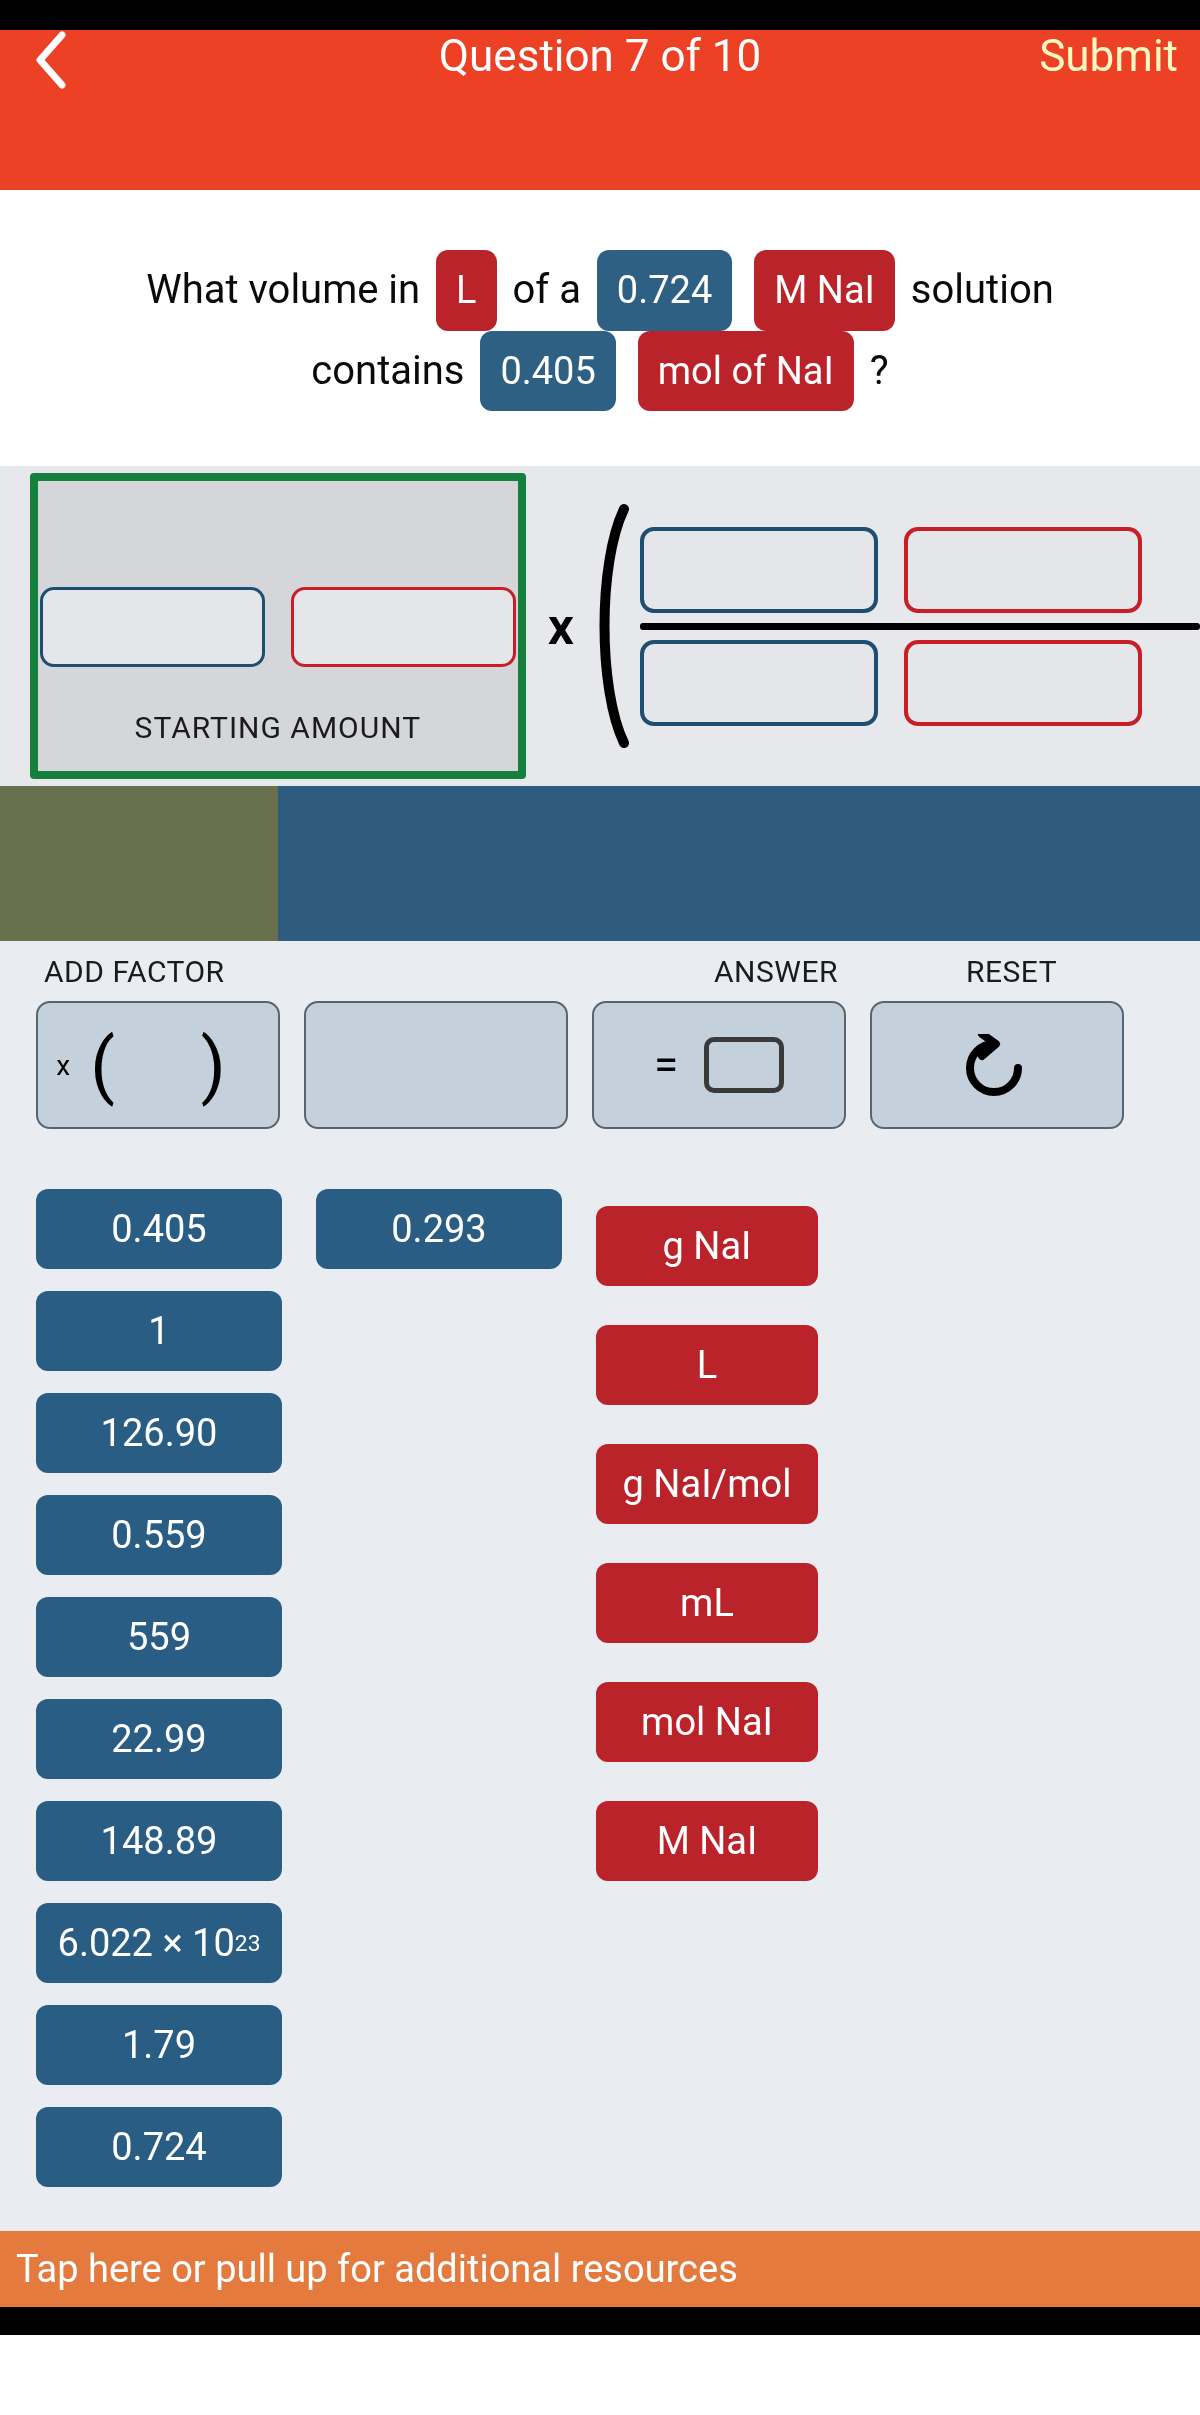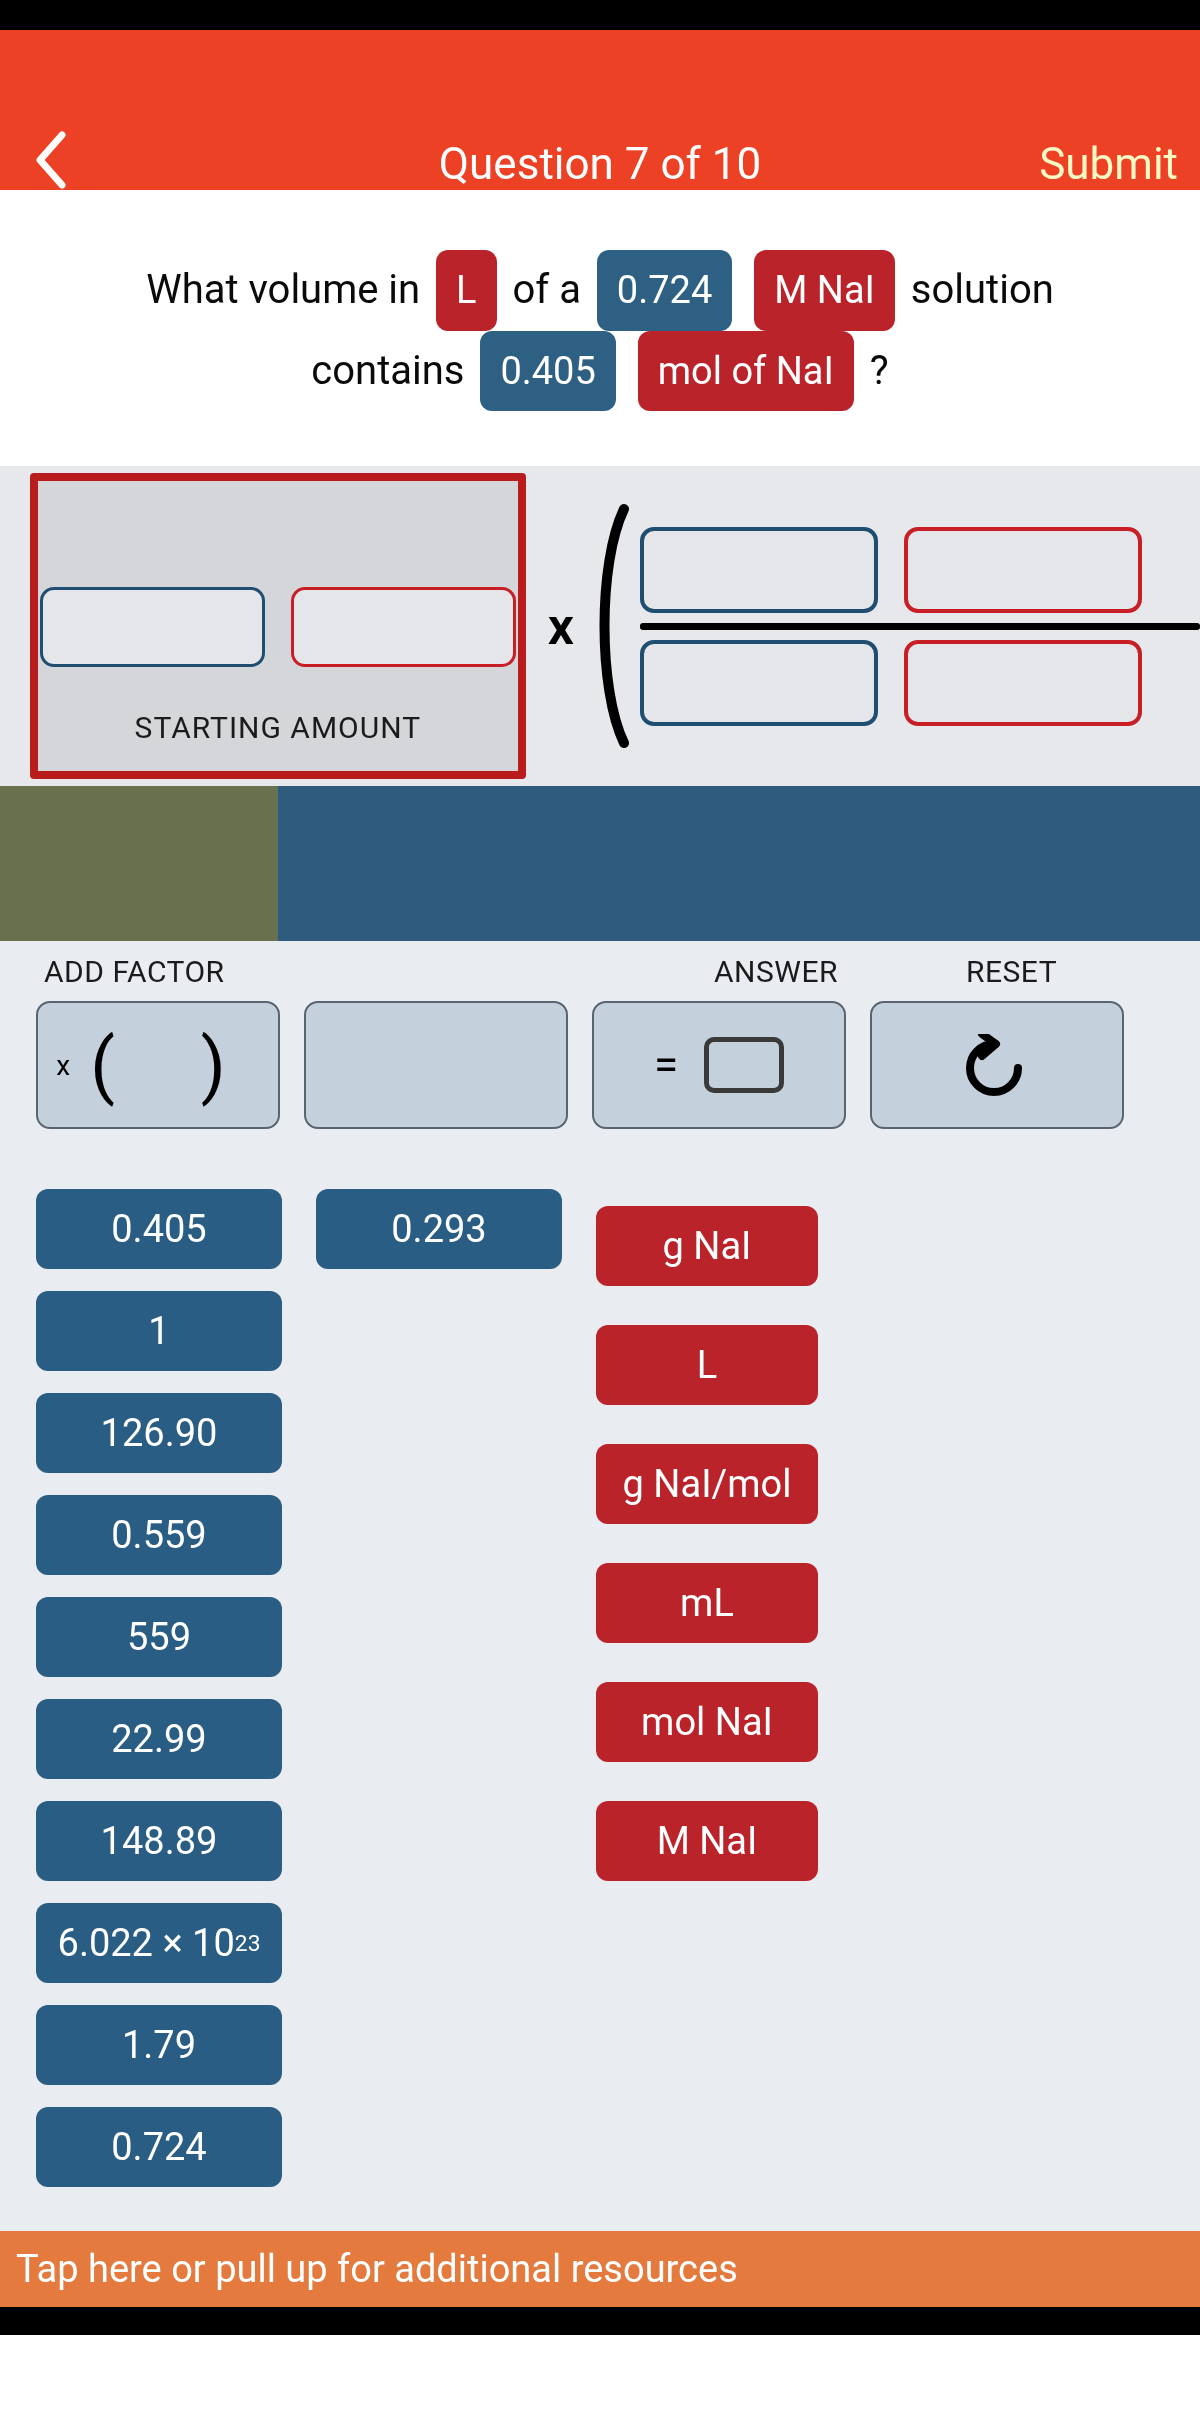--- a/index.html
+++ b/index.html
@@ -12,21 +12,21 @@
   }
 
   
   .top-blackbar { background:#000; height:30px; }
 
   
   .app-header {
     background:#ec4125;
     height:160px;
     display:flex;
-    align-items:flex-end;
+    align-items:flex-start;
     padding:0 22px;
     color:#fff;
     position:relative;
   }
   .back-chevron {
     width:60px; height:60px;
     display:flex; align-items:center; justify-content:center;
   }
   .header-title {
     position:absolute; left:0; right:0;
@@ -70,21 +70,21 @@
     height:320px;
     display:flex;
     align-items:center;
     overflow:hidden;
   }
   .start-card {
     width:580px;
     height:306px;
     margin:7px 0 7px 30px;
     background:#d4d6d9;
-    border:8px solid #b91c1c;
+    border:8px solid #15803d;
     border-radius:4px;
     display:flex;
     flex-direction:column;
     justify-content:flex-end;
     align-items:center;
     padding:2px 20px 26px 20px;
     position:relative;
   }
   .start-slots {
     display:flex;

